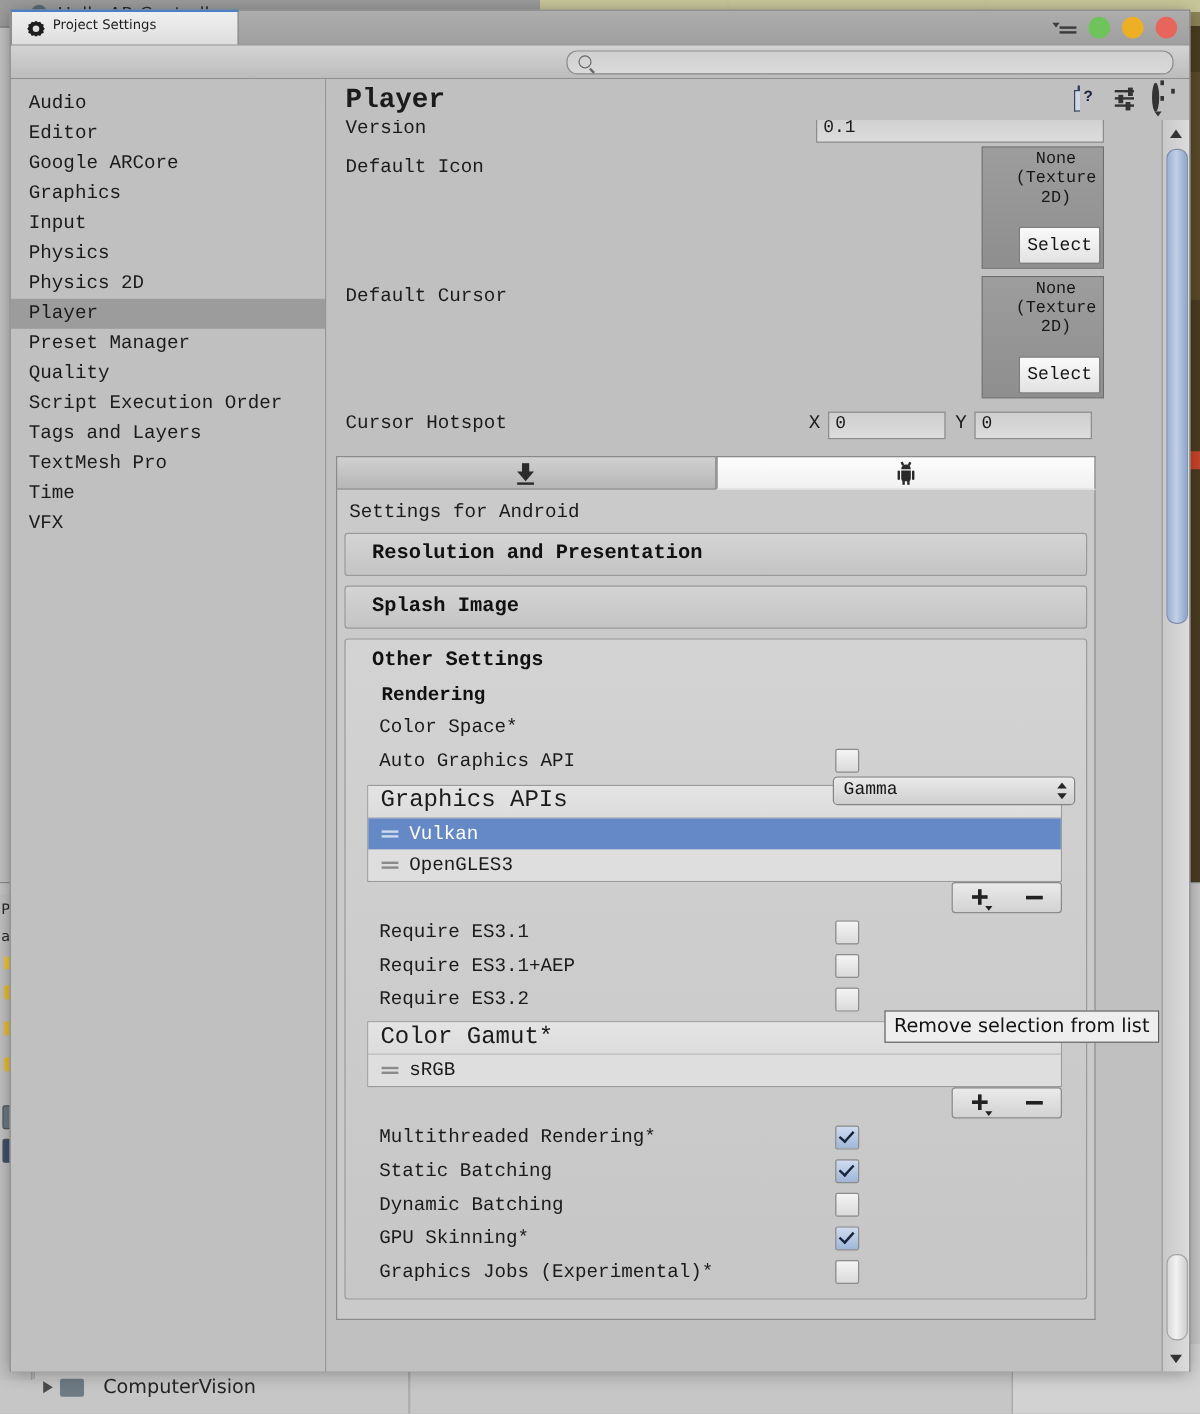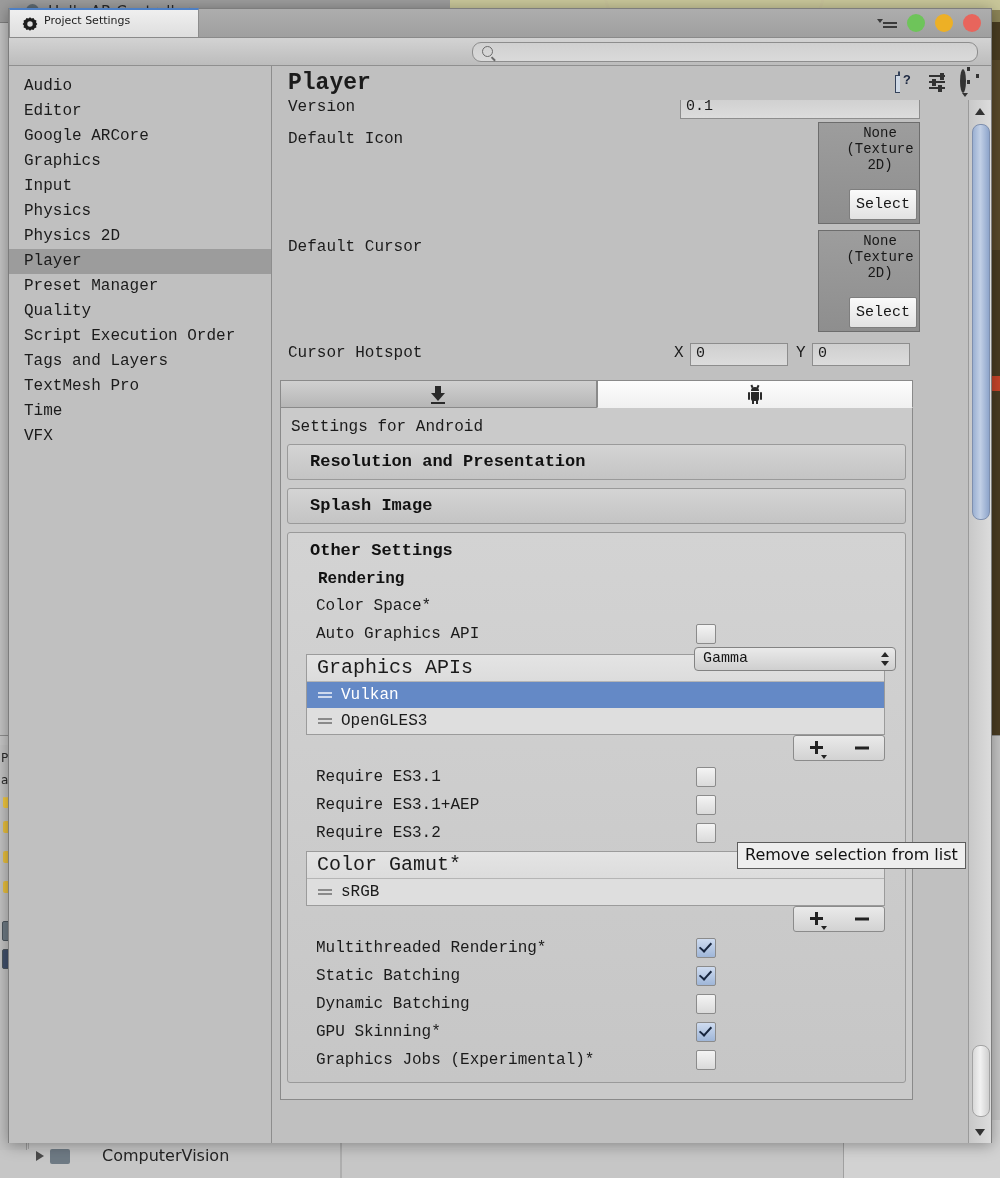--- a/index.html
+++ b/index.html
@@ -25,21 +25,21 @@
   .bg-proj-strip{position:absolute;left:0;top:745px;width:26px;height:405px;background:#c2c2c2;border-right:1px solid #9a9a9a;}
   .bg-proj-strip .frag{position:absolute;left:1px;font-size:12px;color:#2a2a2a;}
   .bg-yfolder{position:absolute;left:3px;width:14px;height:12px;background:#e8bf3f;border-radius:2px 3px 3px 2px;}
   .bg-yfolder.tri{width:16px;height:13px;background:#f2c83f;clip-path:polygon(0 18%,38% 18%,50% 0,100% 0,100% 100%,0 100%);}
   .bg-smallbox{position:absolute;left:2px;width:15px;height:18px;background:#6e7a84;border:1px solid #4d565e;border-radius:2px;}
   .bg-rowline{position:absolute;left:28px;top:1120px;width:815px;height:28px;background:#cacaca;border:1px solid #a4a4a4;border-bottom:none;}
   .bg-tree{position:absolute;left:28px;top:1126px;width:470px;}
   .bg-tree .row{position:relative;height:27px;line-height:27px;padding-left:30px;font-size:16px;color:#242424;white-space:nowrap;}
   .bg-tree .tri{position:absolute;left:8px;top:9px;width:0;height:0;border-left:8px solid #4a4a4a;border-top:5px solid transparent;border-bottom:5px solid transparent;}
   .bg-tree .fold{position:absolute;left:22px;top:7px;width:20px;height:15px;background:#6e7a84;border-radius:2px;}
-  .bg-tree .lbl{margin-left:44px;}
+  .bg-tree .lbl{margin-left:28px;}
   .bg-right-panel{position:absolute;left:843px;top:1120px;width:157px;height:58px;background:#d2d2d2;border-left:1px solid #a0a0a0;}
   .bg-right-panel .t{position:absolute;left:28px;top:2px;font-size:16px;color:#242424;}
   .bg-vsep{position:absolute;left:340px;top:1140px;width:2px;height:38px;background:#aeaeae;}
   .bg-rsmall{position:absolute;left:900px;top:985px;width:60px;height:22px;background:#dcdcdc;border:1px solid #8d8d8d;}
   .bg-rsmall .t{font-size:14px;color:#222;padding-left:4px;line-height:20px;}
 
   
   #win{position:absolute;left:8px;top:8px;width:982px;height:1133px;background:#c0c0c0;
        border:1px solid #7d7d7d;box-shadow:0 2px 14px rgba(0,0,0,.35);}
   .win-titlebar{position:relative;height:28px;background:linear-gradient(#adadad,#9f9f9f);border-bottom:1px solid #8a8a8a;}

